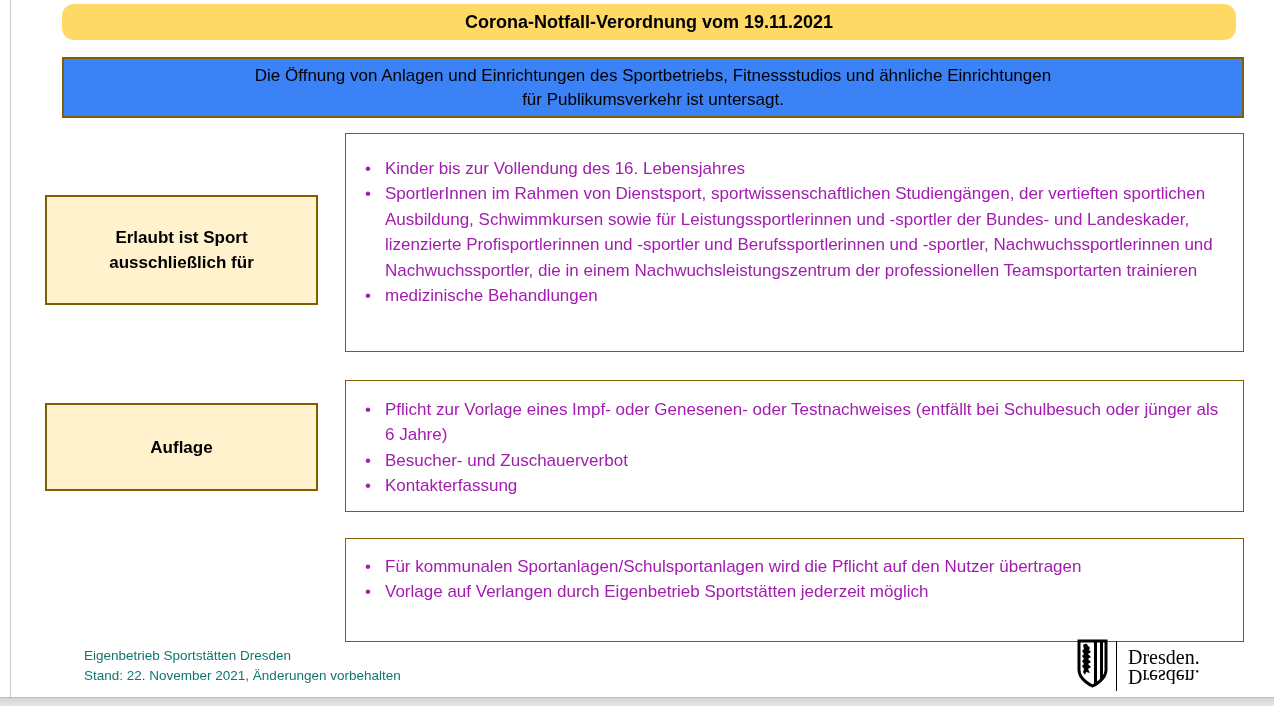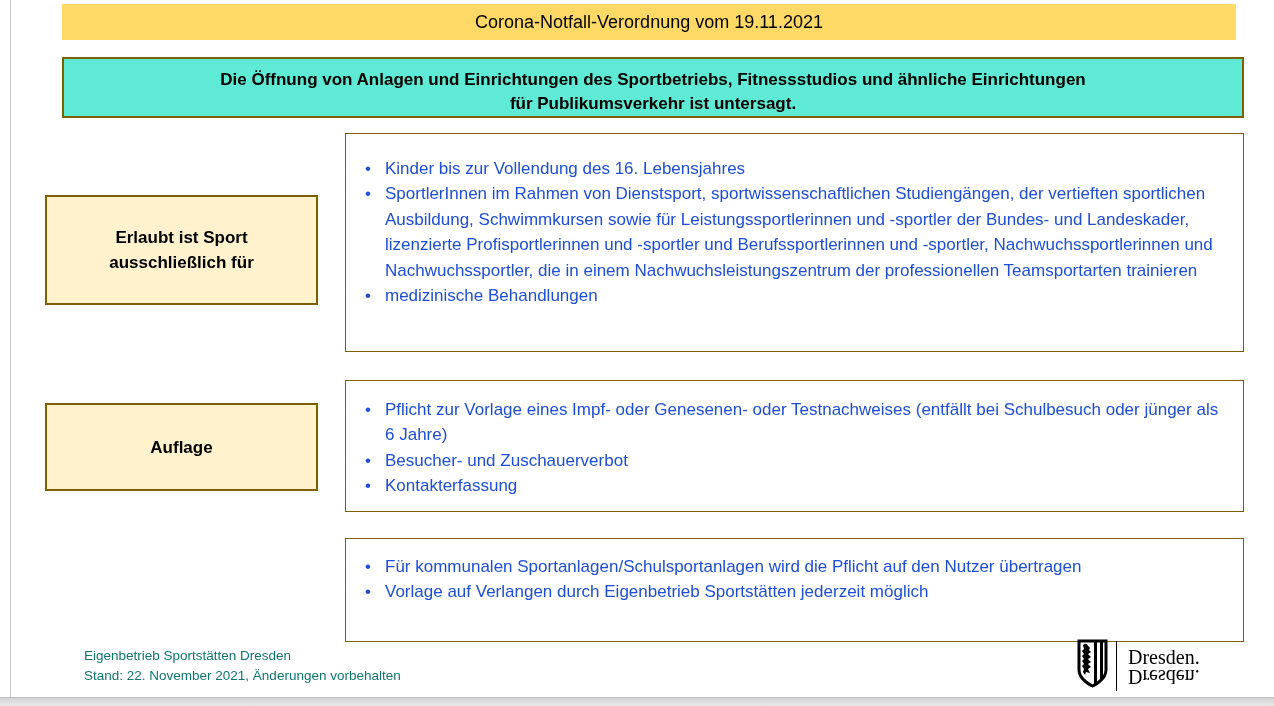--- a/index.html
+++ b/index.html
@@ -27,53 +27,53 @@
     background: linear-gradient(#d2d2d2, #e7e8ea);
     border-top: 1px solid #bdbdbd;
   }
 
   
   .banner {
     position: absolute; left: 62px; top: 4px;
     width: 1174px; height: 36px;
     background: #FFD966;
     display: flex; align-items: center; justify-content: center;
-    font-size: 18px; font-weight: normal;
+    font-size: 18px; font-weight: bold; border-radius: 12px;
   }
 
   
   .statement {
     position: absolute; left: 62px; top: 57px;
     width: 1182px; height: 61px;
-    background: #5eead4;
+    background: #3b82f6;
     border: 2px solid #7F6000;
-    display: flex; flex-direction: column; align-items: center; justify-content: flex-end;
+    display: flex; flex-direction: column; align-items: center; justify-content: center;
     text-align: center;
-    font-size: 17px; font-weight: bold; line-height: 24px;
+    font-size: 17px; font-weight: normal; line-height: 24px;
   }
 
   
   .label-box {
     position: absolute; left: 45px; width: 273px;
     background: #FFF2CC;
     border: 2px solid #7F6000;
     display: flex; flex-direction: column; align-items: center; justify-content: center;
     text-align: center;
     font-size: 17px; font-weight: bold; line-height: 25px;
   }
   .row1-label { top: 195px; height: 110px; }
   .row2-label { top: 403px; height: 88px; }
   .row3-label { top: 543px; height: 89px; }
 
   
   .content-box {
     position: absolute; left: 345px; width: 899px;
     background: #ffffff;
     border: 1px solid #7F6000;
-    font-size: 17px; line-height: 25.4px; color: #1d4ed8;
+    font-size: 17px; line-height: 25.4px; color: #a21caf;
   }
   .row1-content { top: 133px; height: 219px; }
   .row2-content { top: 380px; height: 132px; }
   .row3-content { top: 538px; height: 104px; }
 
   .bullets { list-style: none; padding: 22px 18px 0 14px; }
   .row2-content .bullets { padding-top: 16px; }
   .row3-content .bullets { padding-top: 15px; }
   .bullets li { position: relative; padding-left: 25px; }
   .bullets li::before {

